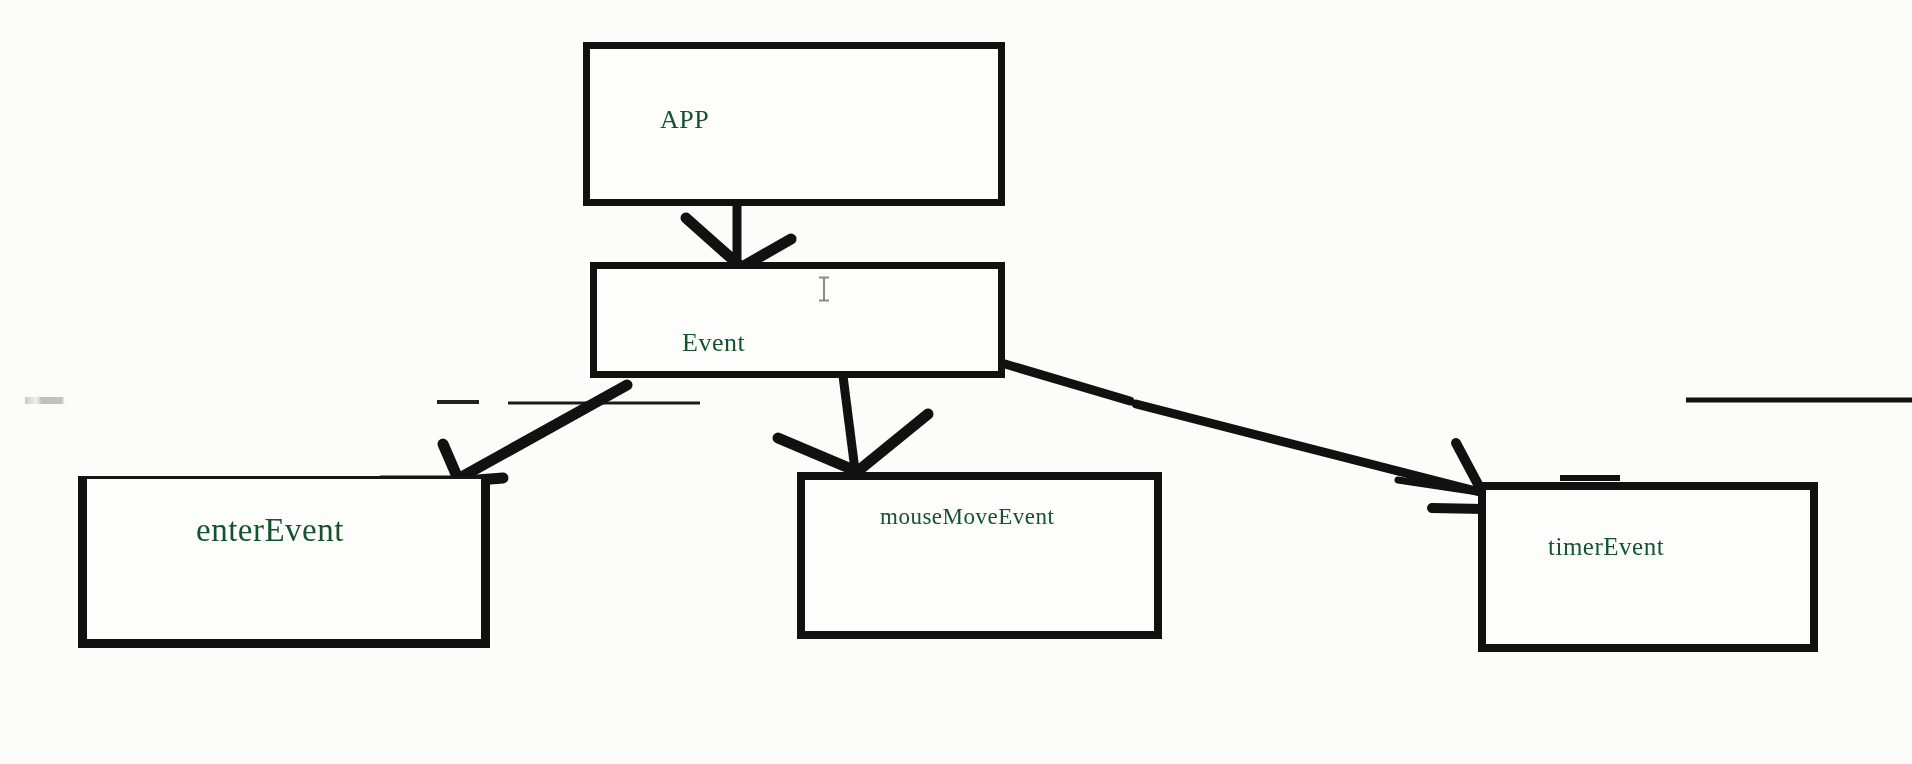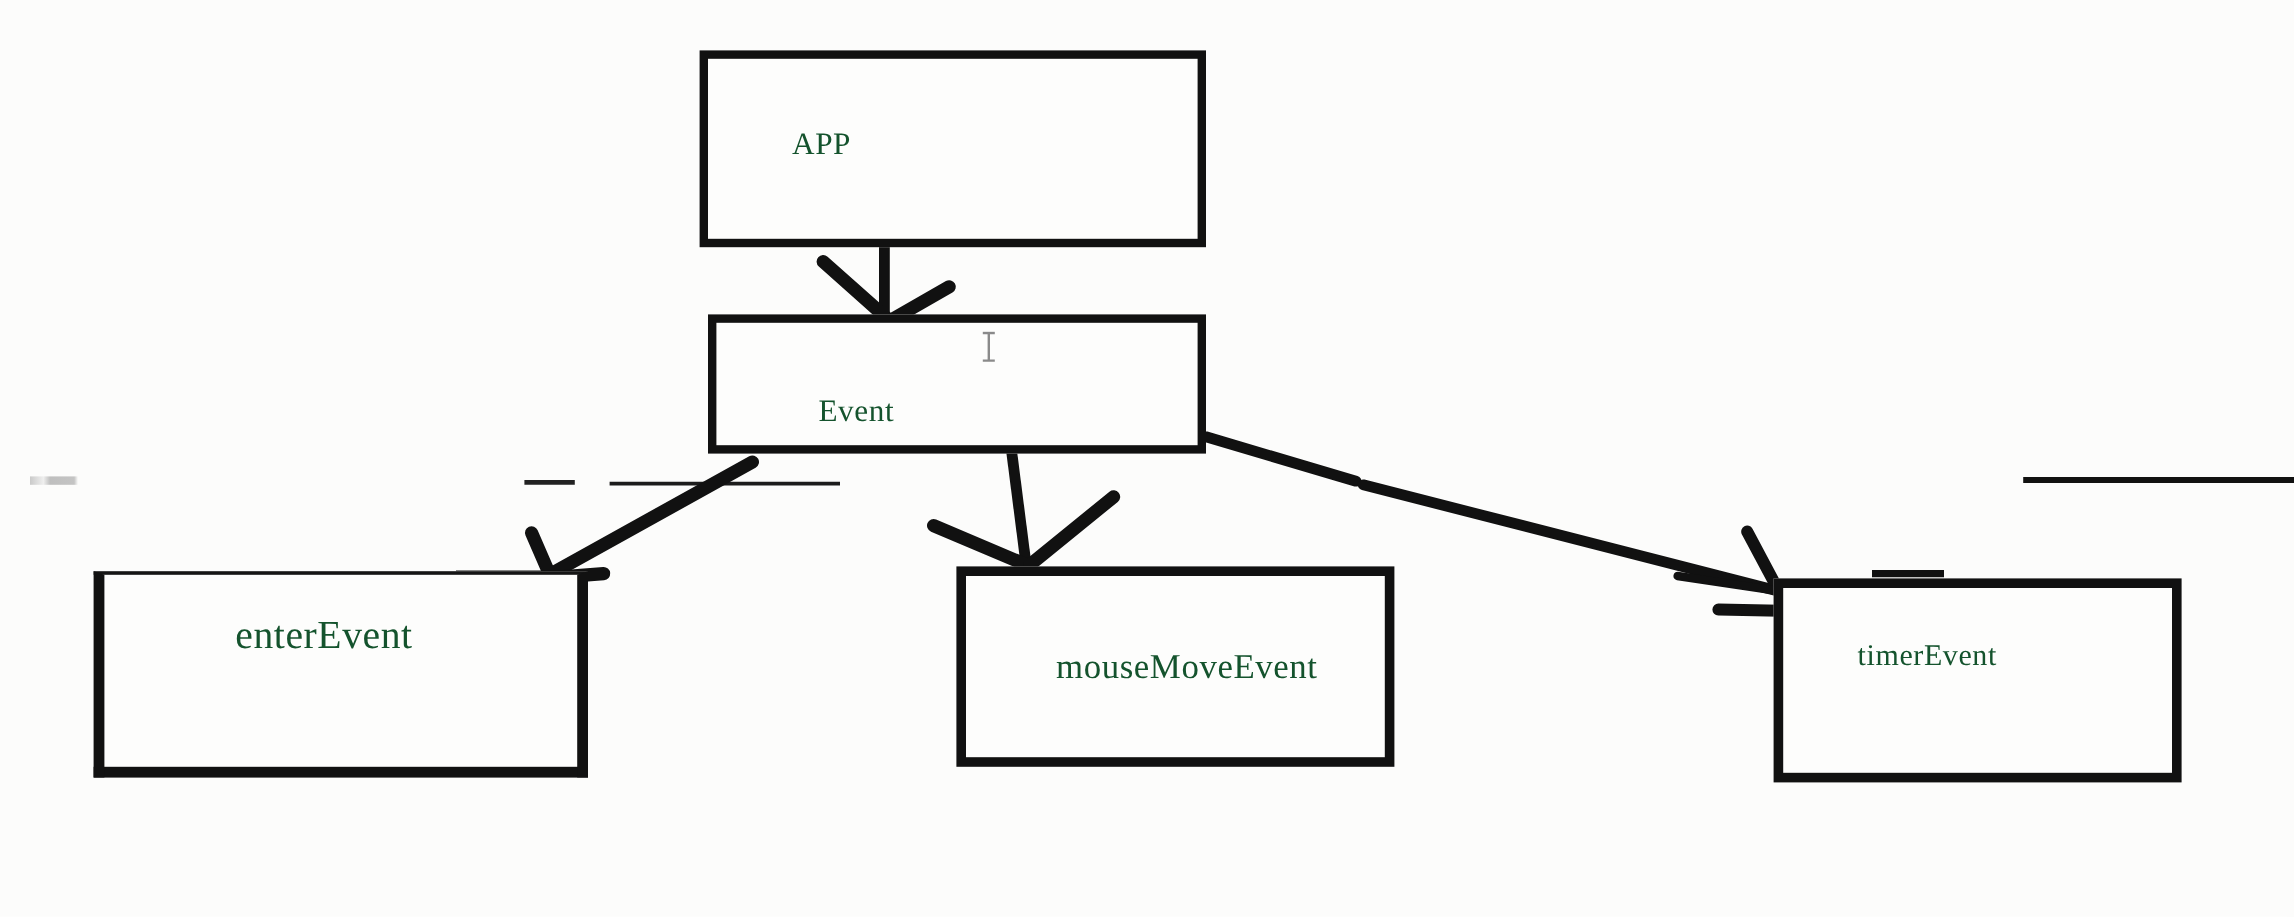--- a/index.html
+++ b/index.html
@@ -82,22 +82,22 @@
   
   #node-mousemoveevent {
     left: 797px;
     top: 472px;
     width: 365px;
     height: 167px;
     border: 8px solid #111111;
   }
   #label-mousemoveevent {
     left: 880px;
-    top: 540px;
-    font-size: 29px;
+    top: 504px;
+    font-size: 23px;
   }
   
   #node-timerevent {
     left: 1478px;
     top: 482px;
     width: 340px;
     height: 170px;
     border: 8px solid #111111;
   }
   #label-timerevent {

